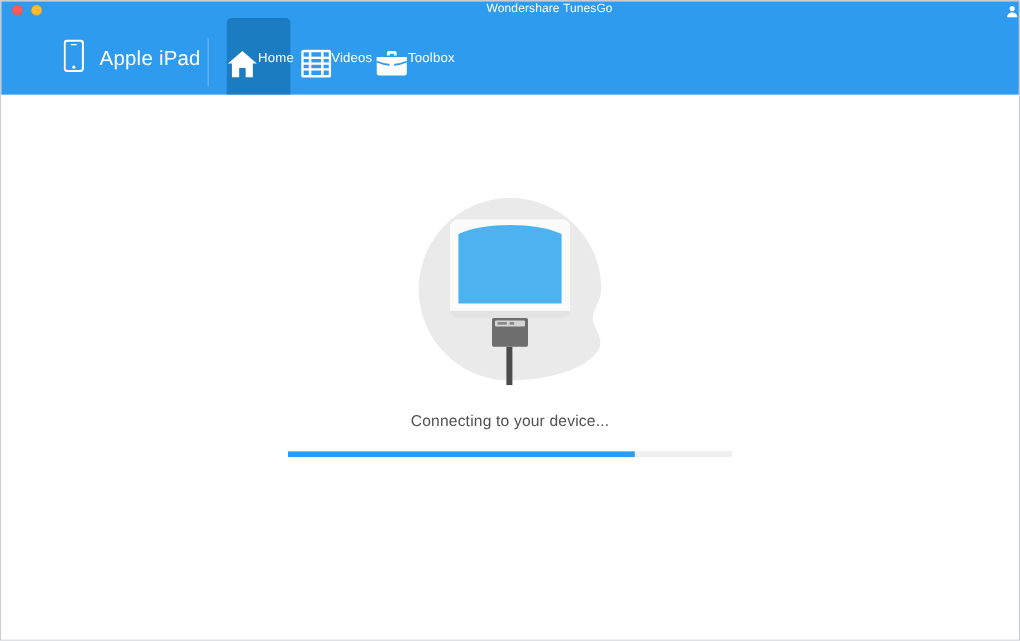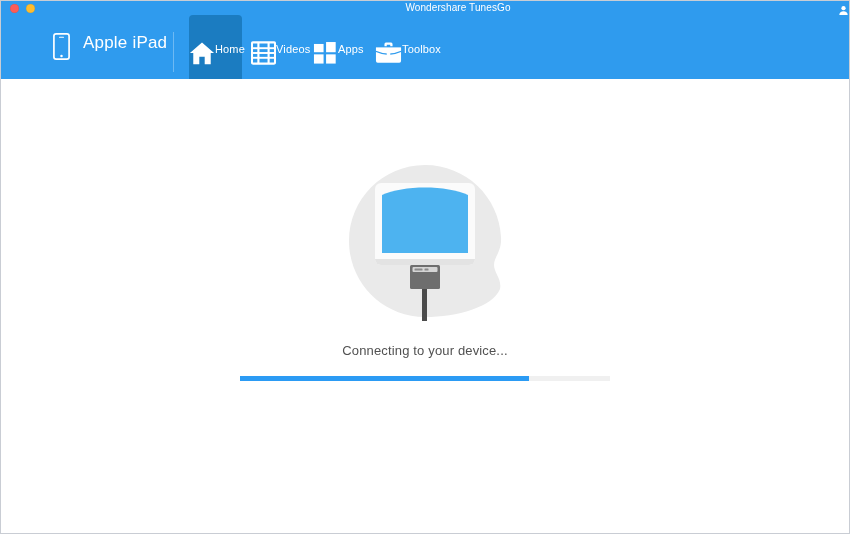--- a/index.html
+++ b/index.html
@@ -73,21 +73,21 @@
     width: 850px;
     height: 64px;
     background: #2f9bee;
   }
 
   .device-block {
     position: absolute;
     left: 52px;
     top: 18px;
     display: flex;
-    align-items: flex-start;
+    align-items: center;
     gap: 13px;
   }
   .device-name {
     font-size: 17px;
     color: #ffffff;
     font-weight: 400;
     letter-spacing: 0.2px;
     white-space: nowrap;
   }
   .header-divider {
@@ -250,31 +250,20 @@
             <rect x="17.2" y="1" width="2.2" height="22" fill="#ffffff"></rect>
             <rect x="1" y="6.0" width="24" height="2.0" fill="#ffffff"></rect>
             <rect x="1" y="11.0" width="24" height="2.0" fill="#ffffff"></rect>
             <rect x="1" y="16.0" width="24" height="2.0" fill="#ffffff"></rect>
           </svg>
         </span>
         <span class="tab-label">Videos</span>
       </div>
 
 
-      <div class="tab">
-        <span class="tab-icon">
-          <svg width="25" height="24" viewBox="0 0 26 24" aria-hidden="true">
-            <rect x="1.0" y="2.6" width="10.0" height="8.6" fill="#ffffff"></rect>
-            <rect x="13.6" y="0.6" width="10.0" height="10.6" fill="#ffffff"></rect>
-            <rect x="1.0" y="13.4" width="10.0" height="9.6" fill="#ffffff"></rect>
-            <rect x="13.6" y="13.4" width="10.0" height="9.6" fill="#ffffff"></rect>
-          </svg>
-        </span>
-        <span class="tab-label">Apps</span>
-      </div>
 
       <div class="tab wide">
         <span class="tab-icon">
           <svg width="27" height="24" viewBox="0 0 28 24" aria-hidden="true">
             <path d="M9.8 5.0 L9.8 2.8 Q9.8 1.2 11.4 1.2 L16.6 1.2 Q18.2 1.2 18.2 2.8 L18.2 5.0 L15.8 5.0 L15.8 3.4 L12.2 3.4 L12.2 5.0 Z" fill="#ffffff"></path>
             <path d="M1.0 6.4 L27.0 6.4 L27.0 20.4 Q27.0 22.2 25.2 22.2 L2.8 22.2 Q1.0 22.2 1.0 20.4 Z" fill="#ffffff"></path>
             <path d="M1.0 6.4 L27.0 6.4 L27.0 11.0 Q14.0 17.0 1.0 11.0 Z" fill="#2f9bee"></path>
             <path d="M1.0 6.4 L27.0 6.4 L27.0 9.6 Q14.0 15.4 1.0 9.6 Z" fill="#ffffff"></path>
             <circle cx="14" cy="13.0" r="2.0" fill="#ffffff"></circle>
           </svg>

